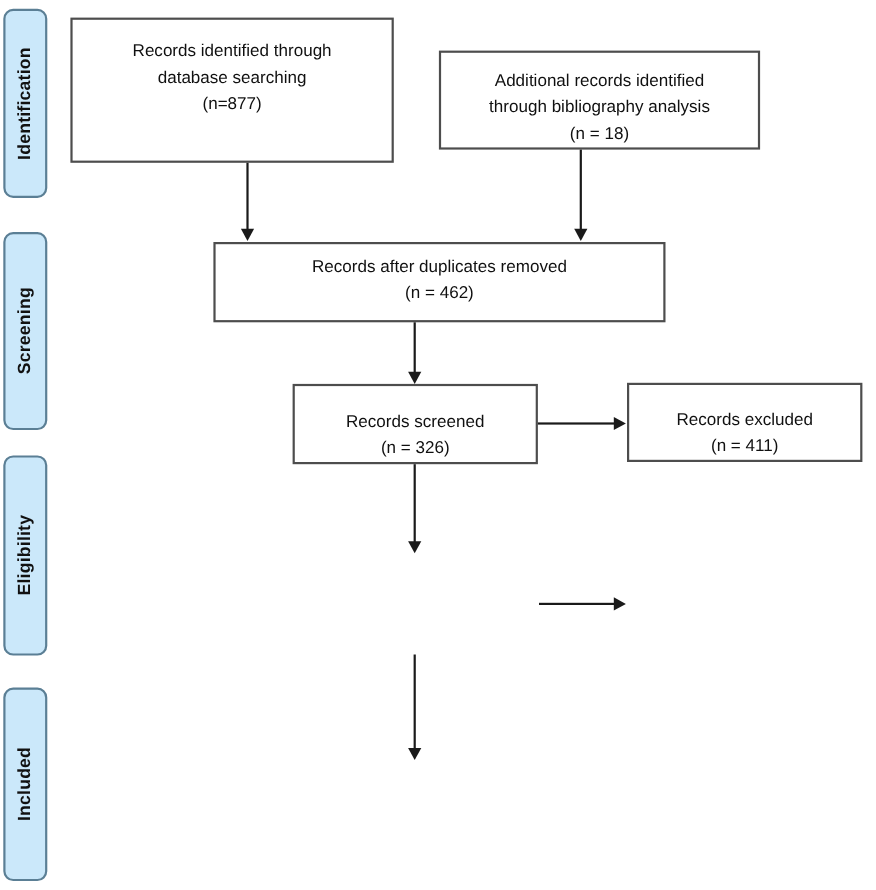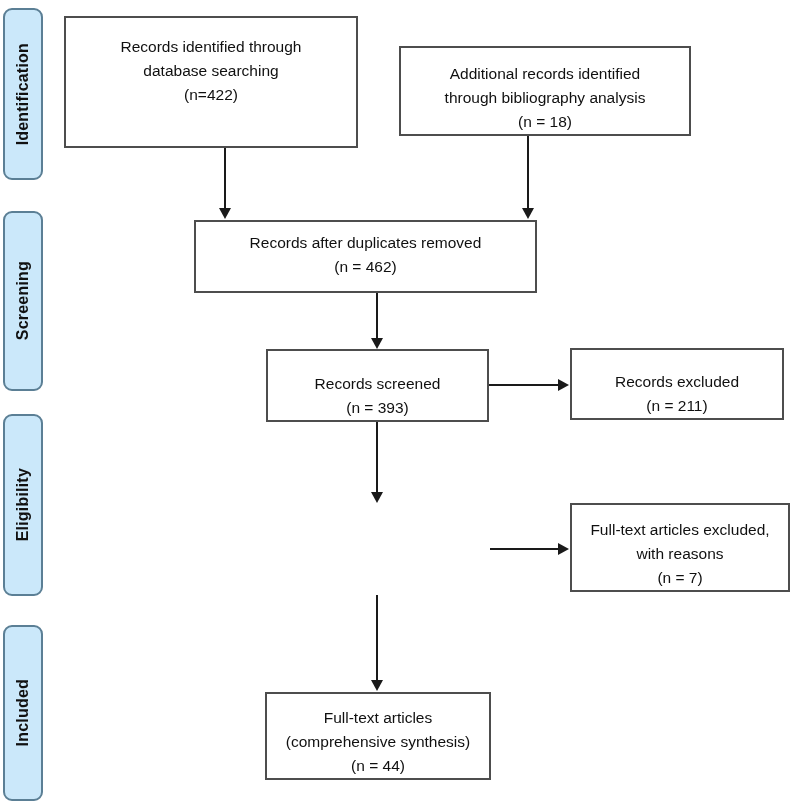--- a/index.html
+++ b/index.html
@@ -99,56 +99,46 @@
     <span class="stage-tab-label">Eligibility</span>
   </div>
 
   <div class="stage-tab" style="left:3px; top:625px; width:40px; height:176px;">
     <span class="stage-tab-label">Included</span>
   </div>
 
   <div class="flow-box top-align" style="left:64px; top:16px; width:294px; height:132px; padding-top:17px;">
     <span class="flow-box-text">Records identified through
 database searching
-(n=422)</span>
+(n=877)</span>
   </div>
 
   <div class="flow-box mid-align" style="left:399px; top:46px; width:292px; height:90px;">
     <span class="flow-box-text">Additional records identified
 through bibliography analysis
 (n = 18)</span>
   </div>
 
-  <div class="flow-box mid-align" style="left:194px; top:220px; width:343px; height:73px; padding-bottom:12px;">
+  <div class="flow-box mid-align" style="left:194px; top:220px; width:411px; height:73px; padding-bottom:12px;">
     <span class="flow-box-text">Records after duplicates removed
 (n = 462)</span>
   </div>
 
   <div class="flow-box mid-align" style="left:266px; top:349px; width:223px; height:73px;">
     <span class="flow-box-text">Records screened
-(n = 393)</span>
+(n = 326)</span>
   </div>
 
   <div class="flow-box mid-align" style="left:570px; top:348px; width:214px; height:72px;">
     <span class="flow-box-text">Records excluded
-(n = 211)</span>
+(n = 411)</span>
   </div>
 
 
-  <div class="flow-box mid-align" style="left:570px; top:503px; width:220px; height:89px;">
-    <span class="flow-box-text">Full-text articles excluded,
-with reasons
-(n = 7)</span>
-  </div>
 
-  <div class="flow-box mid-align" style="left:265px; top:692px; width:226px; height:88px;">
-    <span class="flow-box-text">Full-text articles
-(comprehensive synthesis)
-(n = 44)</span>
-  </div>
 
   <div class="conn conn-v" style="left:224px; top:148px; height:62px;"></div>
   <div class="arrowhead-down" style="left:219px; top:208px;"></div>
 
   <div class="conn conn-v" style="left:527px; top:136px; height:74px;"></div>
   <div class="arrowhead-down" style="left:522px; top:208px;"></div>
 
   <div class="conn conn-v" style="left:376px; top:293px; height:48px;"></div>
   <div class="arrowhead-down" style="left:371px; top:338px;"></div>
 

